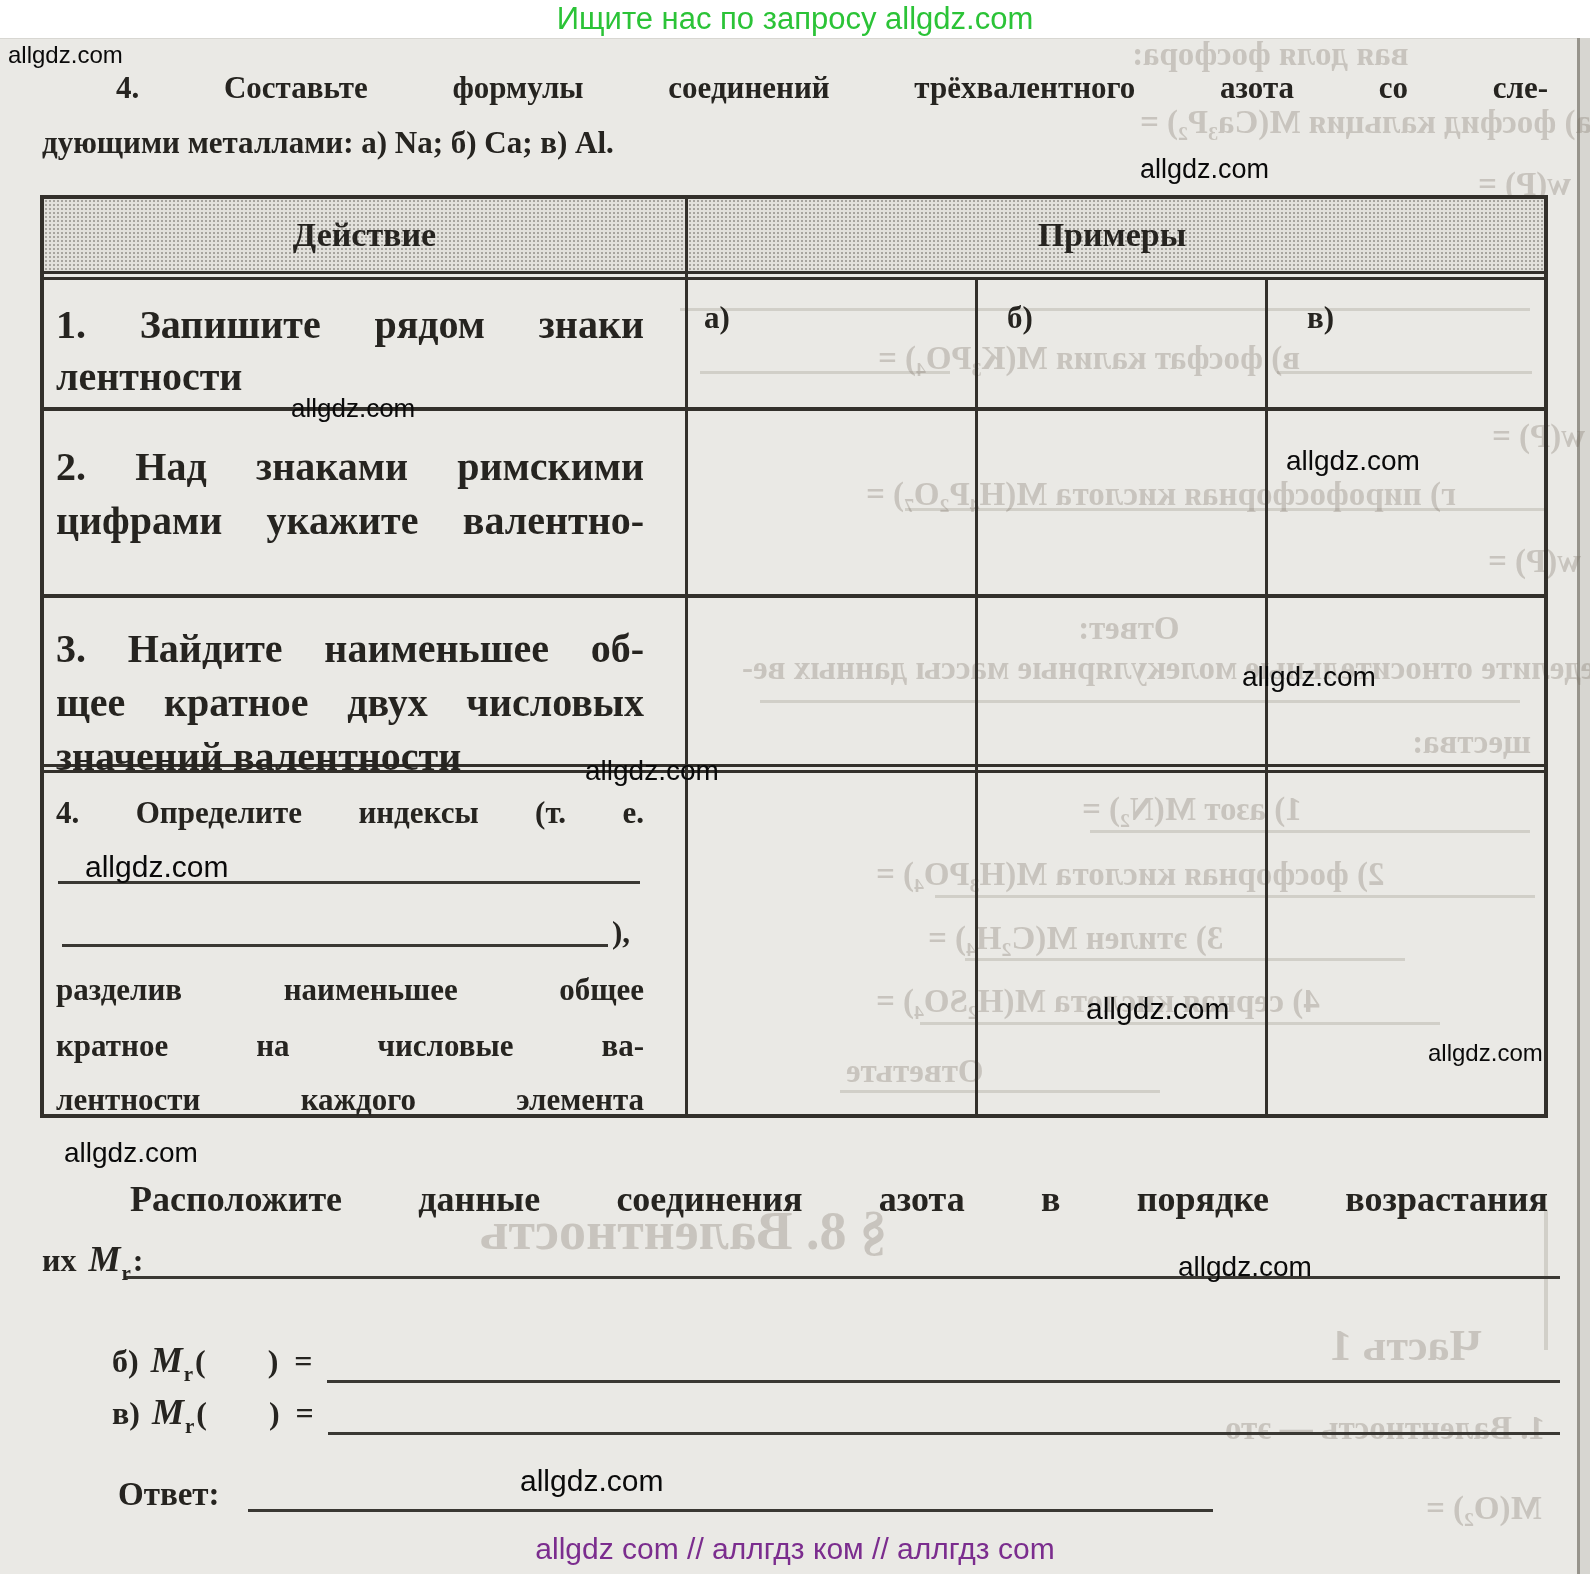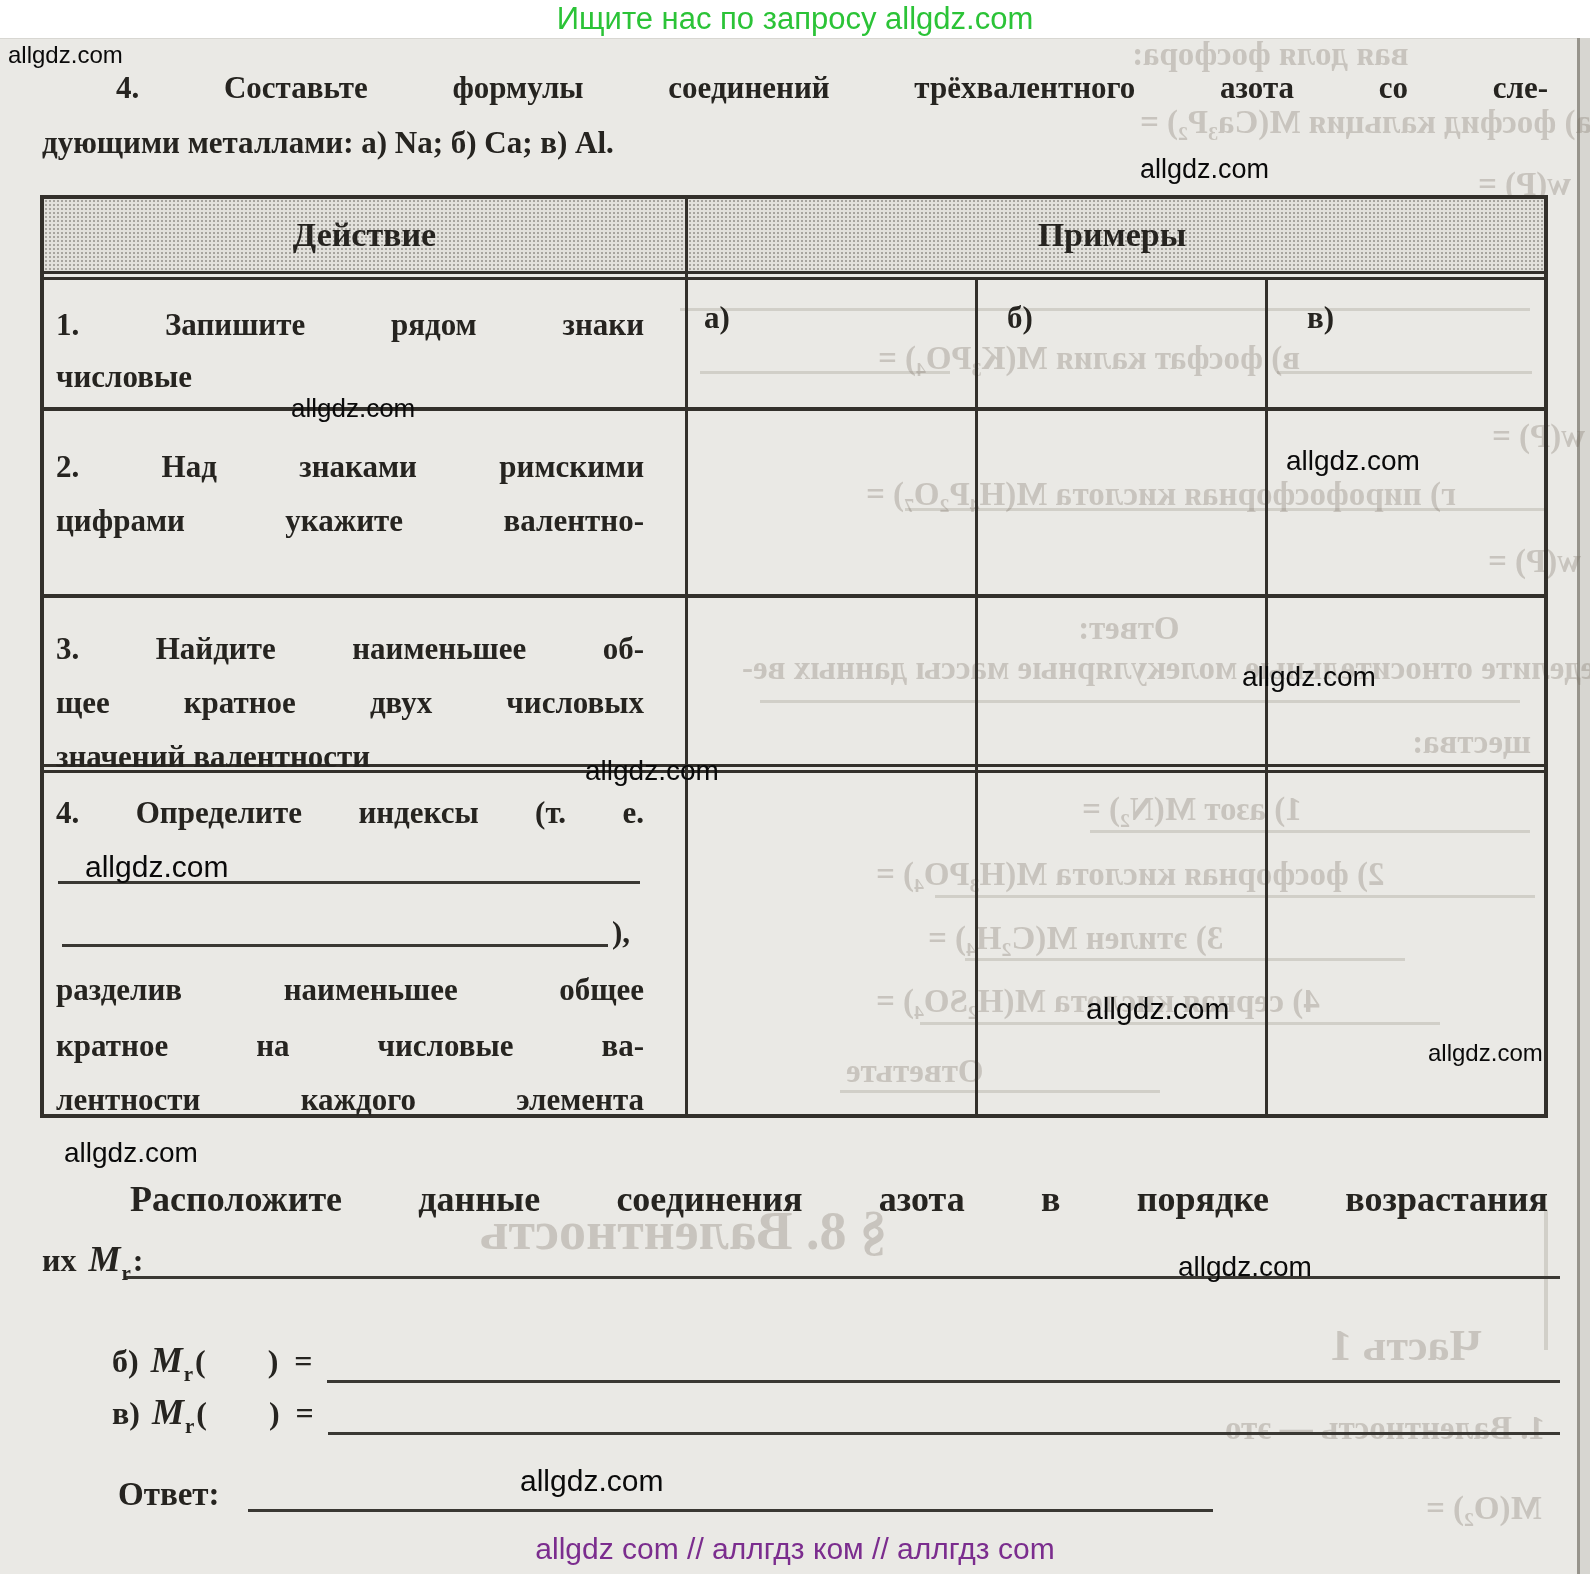--- a/index.html
+++ b/index.html
@@ -27,21 +27,21 @@
        background-color:#e2e1dc;
        background-image:radial-gradient(rgba(70,67,60,0.38) 1px, transparent 1.4px);
        background-size:4px 4px;}
   .hdr{position:absolute;top:14px;font-size:34px;line-height:44px;text-align:center;}
   #hdr-action{left:0;width:641px;}
   #hdr-examples{left:640px;width:856px;}
   .dline{position:absolute;left:0;width:1500px;height:9px;box-sizing:border-box;
          border-top:3px solid #33302b;border-bottom:3px solid #33302b;}
   .sline{position:absolute;left:0;width:1500px;height:4px;background:#33302b;}
   .vline{position:absolute;width:3px;background:#33302b;}
-  .cell-lines{position:absolute;left:12px;width:588px;font-size:31px;}
+  .cell-lines{position:absolute;left:12px;width:588px;font-size:40px;}
   .cell-lines div{width:100%;}
   .ex-label{position:absolute;font-size:31px;}
   .blank{position:absolute;height:12px;border-bottom:3px solid #3a3833;}
   .r4t{position:absolute;left:12px;width:588px;font-size:31px;}
 
   
   #mr-line1{position:absolute;left:42px;top:1178px;width:1506px;font-size:36px;line-height:42px;}
   #mr-line1 .inner{padding-left:88px;}
   #mr-line2{position:absolute;left:42px;top:1238px;font-size:32px;}
   .mvar{font-style:italic;font-weight:bold;margin:0 1px 0 12px;font-size:36px;}
@@ -126,21 +126,21 @@
     <div class="sline" style="top:208px"></div>
     <div class="sline" style="top:395px"></div>
     <div class="dline" style="top:565px"></div>
 
     <div class="vline" style="left:641px;top:0;height:915px"></div>
     <div class="vline" style="left:931px;top:81px;height:834px"></div>
     <div class="vline" style="left:1221px;top:81px;height:834px"></div>
 
     <div class="cell-lines ink" style="top:100px;line-height:52px">
       <div class="jl">1. Запишите рядом знаки</div>
-      <div>числовые</div>
+      <div>лентности</div>
     </div>
     <span class="ex-label ink" style="left:660px;top:101px">а)</span>
     <span class="ex-label ink" style="left:963px;top:101px">б)</span>
     <span class="ex-label ink" style="left:1263px;top:101px">в)</span>
 
     <div class="cell-lines ink" style="top:241px;line-height:54px">
       <div class="jl">2. Над знаками  римскими</div>
       <div class="jl">цифрами укажите валентно-</div>
     </div>
 

